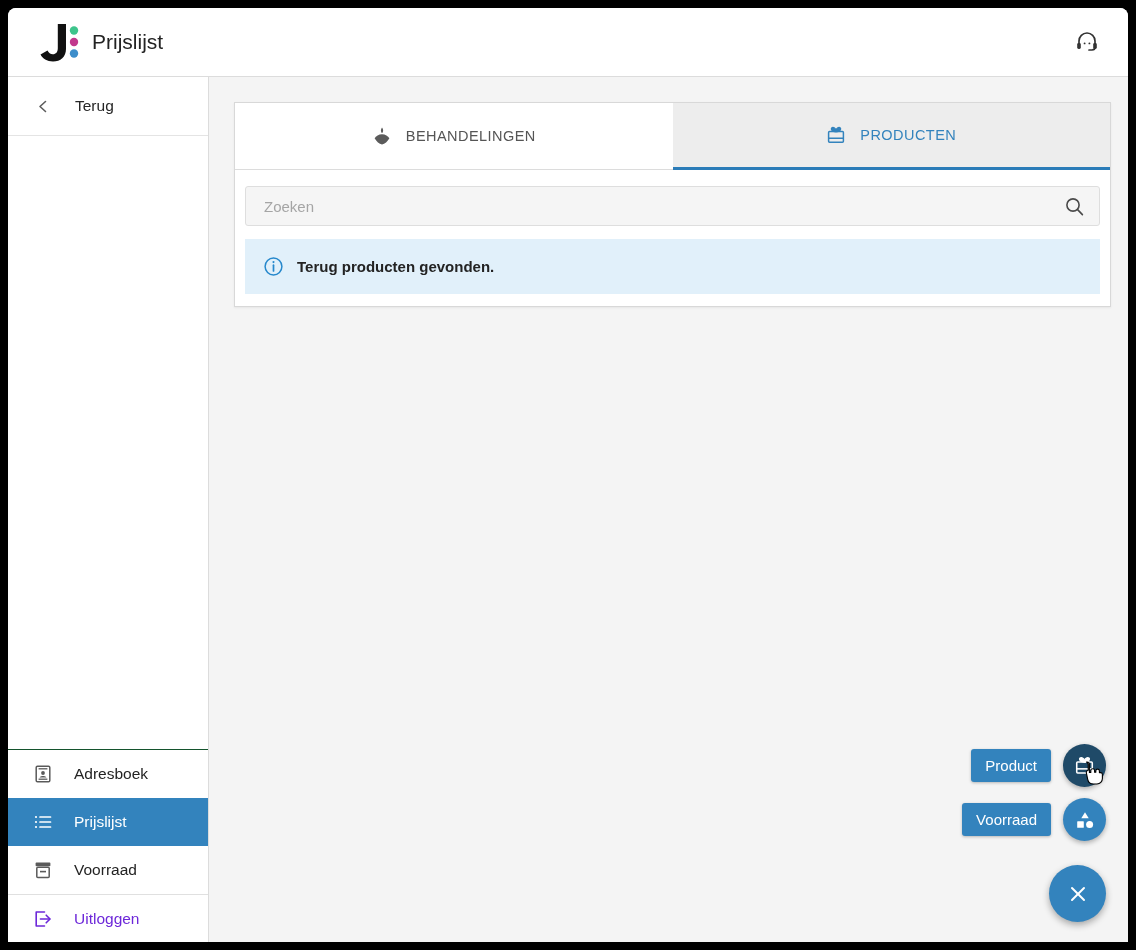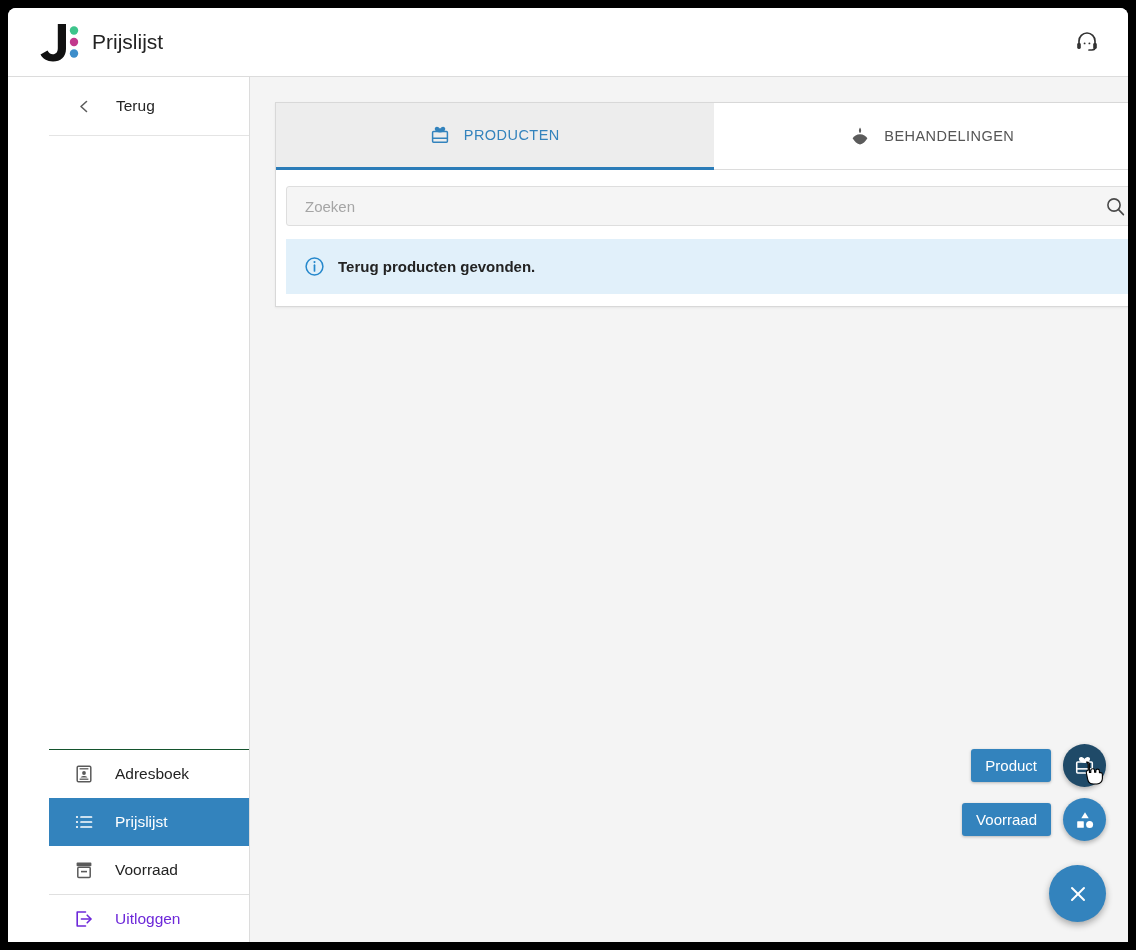--- a/index.html
+++ b/index.html
@@ -103,21 +103,20 @@
     justify-content: center;
     color: #333;
     cursor: pointer;
   }
 
   
   .body-split {
     flex: 1;
     display: flex;
     min-height: 0;
-    padding-left: 41px;
   }
 
   
   .sidebar {
     width: 201px;
     min-width: 201px;
     background: #ffffff;
     border-right: 1px solid #dcdcdc;
     display: flex;
     flex-direction: column;
@@ -415,40 +414,40 @@
         </div>
 
       </div>
     </div>
 
     <div class="main">
 
       <div class="card">
 
         <div class="tabs">
+          <div class="tab inactive">
+            <span class="tab-icon">
+              <svg width="20" height="20" viewBox="0 0 20 20" fill="currentColor">
+                <path d="M10 1.5 C11.5 3.4 11.5 5.6 10 7.3 C8.5 5.6 8.5 3.4 10 1.5 Z"></path>
+                <path d="M10 8.2 C6.7 8.2 4 10 2.6 12.2 C4.6 15.7 7.1 17.8 10 18.4 C12.9 17.8 15.4 15.7 17.4 12.2 C16 10 13.3 8.2 10 8.2 Z"></path>
+              </svg>
+            </span>
+            <span>BEHANDELINGEN</span>
+          </div>
           <div class="tab active">
             <span class="tab-icon">
               <svg width="20" height="20" viewBox="0 0 20 20" fill="none" stroke="currentColor" stroke-width="1.5">
                 <rect x="2.6" y="6.6" width="14.8" height="10.6" rx="0.9"></rect>
                 <line x1="2.6" y1="13.2" x2="17.4" y2="13.2"></line>
                 <path d="M10 6.6 C10 4.5 8.6 2.6 7 2.6 C5.8 2.6 5.2 3.5 5.6 4.4 C6.1 5.6 8 6.6 10 6.6 Z" fill="currentColor"></path>
                 <path d="M10 6.6 C10 4.5 11.4 2.6 13 2.6 C14.2 2.6 14.8 3.5 14.4 4.4 C13.9 5.6 12 6.6 10 6.6 Z" fill="currentColor"></path>
               </svg>
             </span>
             <span>PRODUCTEN</span>
           </div>
-          <div class="tab inactive">
-            <span class="tab-icon">
-              <svg width="20" height="20" viewBox="0 0 20 20" fill="currentColor">
-                <path d="M10 1.5 C11.5 3.4 11.5 5.6 10 7.3 C8.5 5.6 8.5 3.4 10 1.5 Z"></path>
-                <path d="M10 8.2 C6.7 8.2 4 10 2.6 12.2 C4.6 15.7 7.1 17.8 10 18.4 C12.9 17.8 15.4 15.7 17.4 12.2 C16 10 13.3 8.2 10 8.2 Z"></path>
-              </svg>
-            </span>
-            <span>BEHANDELINGEN</span>
-          </div>
         </div>
 
         <div class="card-inner">
           <div class="search-box">
             <input class="search-input" type="text" placeholder="Zoeken" style="">
             <span class="search-icon">
               <svg width="21" height="21" viewBox="0 0 21 21" fill="none" stroke="currentColor" stroke-width="1.6" stroke-linecap="round">
                 <circle cx="9" cy="9" r="6.1"></circle>
                 <line x1="13.6" y1="13.6" x2="18.4" y2="18.6"></line>
               </svg>

